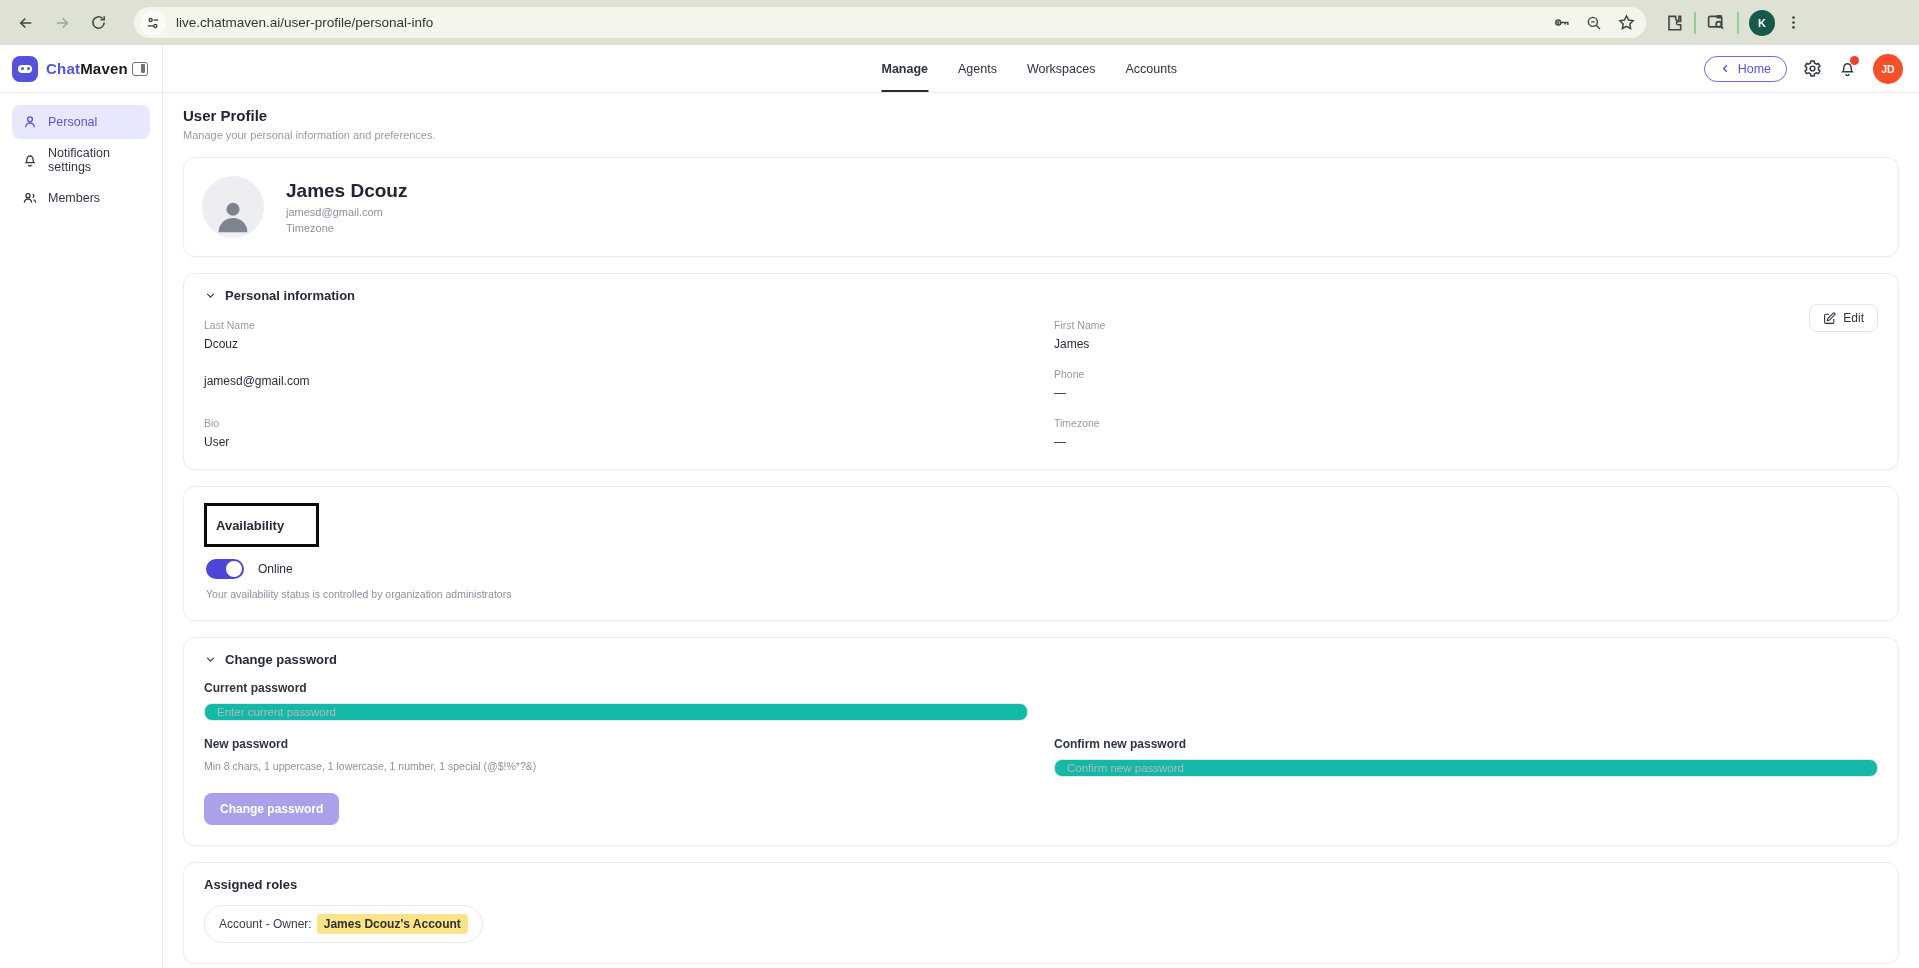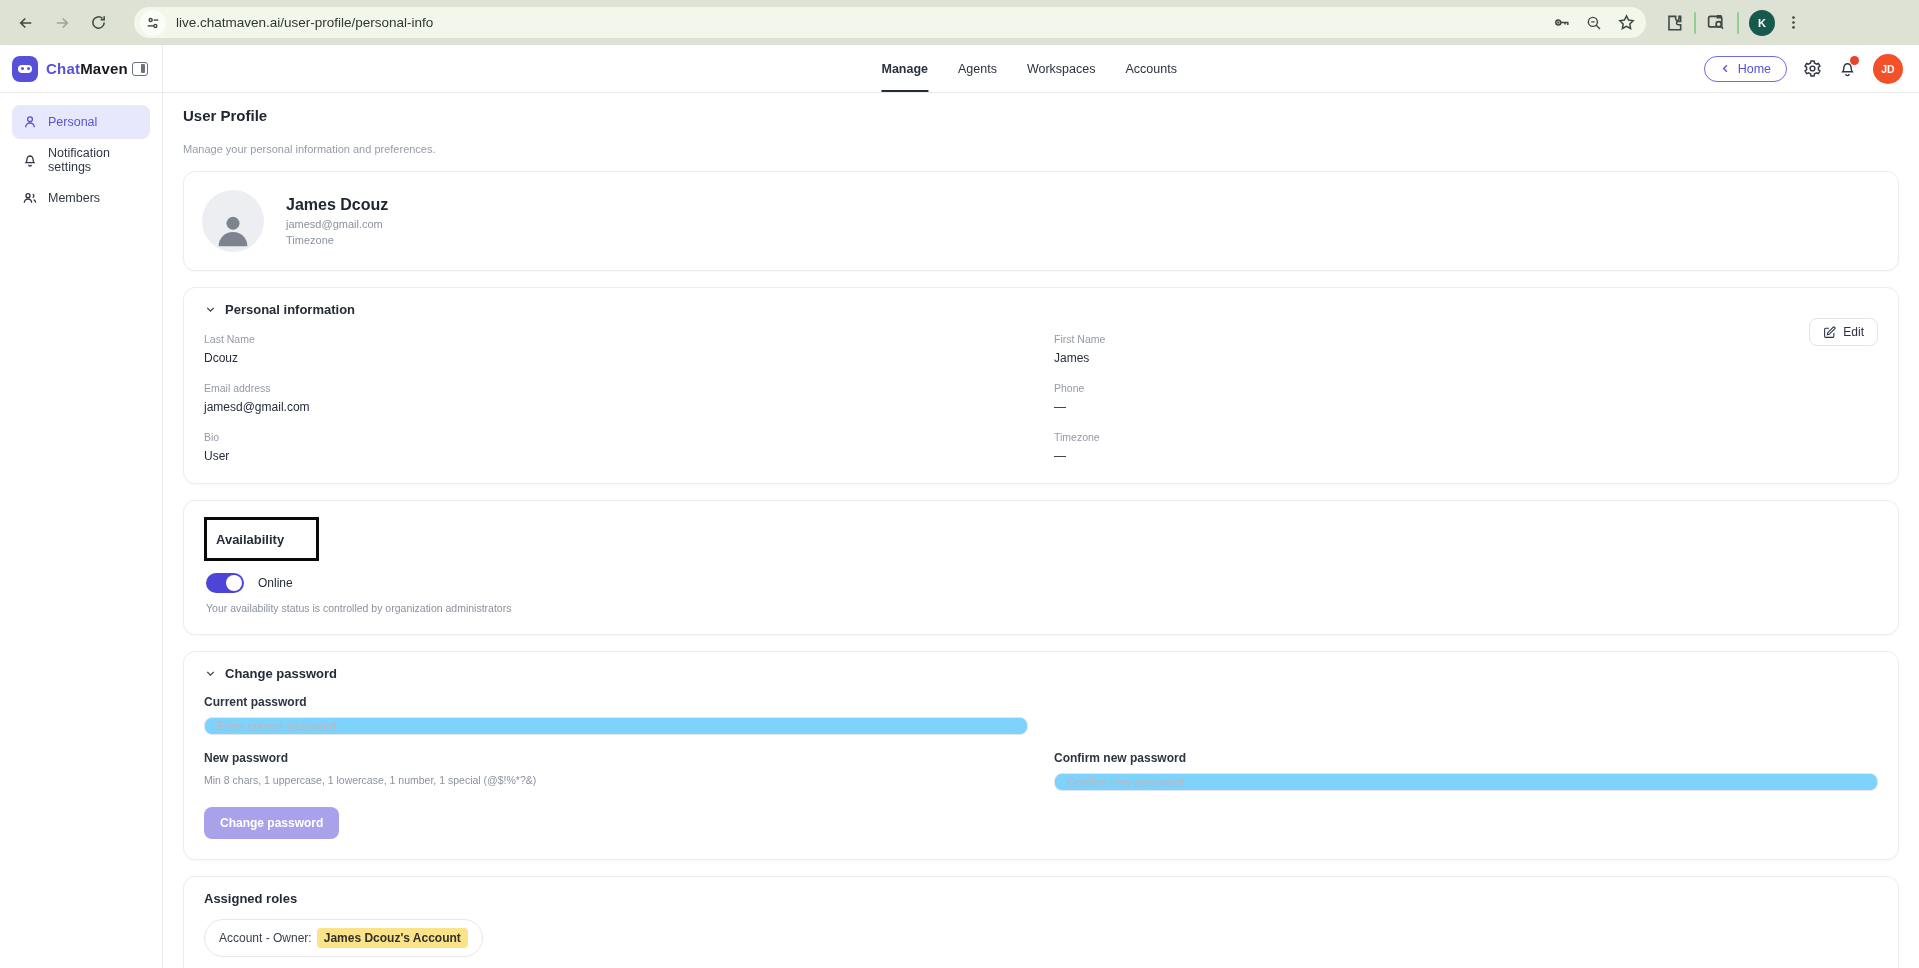--- a/index.html
+++ b/index.html
@@ -40,28 +40,28 @@
   .top-tab { font-size:12.5px; color:#2a3140; height:100%; display:flex; align-items:center; border-bottom:2.5px solid transparent; padding-top:2px; cursor:pointer; }
   .top-tab.active { border-bottom-color:#252b37; font-weight:bold; }
   .header-right { margin-left:auto; display:flex; align-items:center; gap:16px; padding-right:16px; }
   .home-btn { display:flex; align-items:center; gap:7px; border:1.5px solid #6f6ae2; color:#5552d8; border-radius:999px; padding:5px 15px; font-size:12.5px; background:#fff; cursor:pointer; }
   .icon-btn { color:#2f3644; display:flex; cursor:pointer; position:relative; }
   .bell-dot { position:absolute; top:-3px; right:-2px; width:9px; height:9px; background:#e8432c; border-radius:50%; }
   .avatar-jd { width:30px; height:30px; border-radius:50%; background:#f2512a; color:#fff; font-weight:bold; font-size:10.5px; display:flex; align-items:center; justify-content:center; }
 
   .content { flex:1; overflow:hidden; padding:14px 20px 0 20px; }
   .page-title { font-size:15px; font-weight:bold; color:#202632; }
-  .page-subtitle { font-size:11px; color:#959ca8; margin-top:19px; }
+  .page-subtitle { font-size:11px; color:#959ca8; margin-top:5px; }
 
   .card { border:1px solid #ececf0; border-radius:12px; background:#fff; box-shadow:0 1px 2px rgba(20,20,40,.03); margin-top:16px; }
 
   
   .profile-card { display:flex; align-items:center; gap:22px; padding:18px 18px; }
   .big-avatar { width:62px; height:62px; border-radius:50%; background:#eceef1; display:flex; align-items:flex-end; justify-content:center; overflow:hidden; }
-  .p-name { font-size:16px; font-weight:bold; color:#202632; }
+  .p-name { font-size:19px; font-weight:bold; color:#202632; }
   .p-sub { font-size:11px; color:#8b929e; margin-top:4px; }
 
   
   .section { padding:14px 20px 20px 20px; position:relative; }
   .section-head { display:flex; align-items:center; gap:8px; color:#252b37; }
   .section-title { font-size:13px; font-weight:bold; color:#252b37; }
   .chev { color:#3a414d; display:flex; }
   .edit-btn { position:absolute; right:20px; top:30px; display:flex; align-items:center; gap:7px; border:1px solid #e2e4e9; background:#fff; border-radius:8px; padding:6px 13px; font-size:12px; color:#2a3140; cursor:pointer; }
 
   .fields-grid { display:grid; grid-template-columns:1fr 1fr; column-gap:26px; row-gap:17px; margin-top:16px; }
@@ -72,21 +72,21 @@
   .avail-box { display:inline-block; border:3px solid #0a0a0a; padding:10px 32px 10px 9px; margin-top:2px; }
   .toggle-row { display:flex; align-items:center; gap:14px; margin-top:12px; margin-left:2px; }
   .toggle { width:38px; height:20px; border-radius:10px; background:#4d44d8; position:relative; cursor:pointer; flex:0 0 auto; }
   .toggle .knob { position:absolute; top:2px; right:2px; width:16px; height:16px; border-radius:50%; background:#fff; }
   .toggle-label { font-size:12px; color:#262d3b; }
   .avail-note { font-size:10.5px; color:#8b929e; margin-top:9px; margin-left:2px; }
 
   
   .pw-grid { display:grid; grid-template-columns:1fr 1fr; column-gap:26px; margin-top:14px; }
   .pw-label { font-size:12px; color:#2e3542; font-weight:bold; }
-  .pw-input { width:100%; height:15px; border:1px solid #e3e5ea; border-radius:8px; margin-top:8px; padding:8px 12px; font-size:11.5px; color:#2a3140; background:#7dd3fc; outline:none; }
+  .pw-input { width:100%; height:15px; border:1px solid #e3e5ea; border-radius:8px; margin-top:8px; padding:8px 12px; font-size:11.5px; color:#2a3140; background:#14b8a6; outline:none; }
   .pw-input::placeholder { color:#b4b9c3; }
   .pw-row2 { margin-top:16px; }
   .pw-hint { font-size:10.5px; color:#8b929e; margin-top:9px; }
   .pw-submit { margin-top:16px; background:#a9a2ea; color:#fff; border:none; border-radius:8px; padding:9px 16px; font-size:12px; font-weight:bold; cursor:not-allowed; }
 
   
   .role-chip { display:inline-flex; align-items:center; gap:5px; border:1px solid #e8e8ec; border-radius:999px; padding:8px 14px; margin-top:13px; font-size:12px; color:#3a414d; }
   .role-highlight { background:#fbe38a; border-radius:4px; padding:3px 7px; font-weight:bold; color:#33302a; }
 </style>
 </head>
@@ -267,21 +267,20 @@
         <div class="fields-grid">
           <div>
             <div class="f-label">Last Name</div>
             <div class="f-value">Dcouz</div>
           </div>
           <div>
             <div class="f-label">First Name</div>
             <div class="f-value">James</div>
           </div>
           <div>
-            <div class="f-label">Email address</div>
             <div class="f-value">jamesd@gmail.com</div>
           </div>
           <div>
             <div class="f-label">Phone</div>
             <div class="f-value">—</div>
           </div>
           <div>
             <div class="f-label">Bio</div>
             <div class="f-value">User</div>
           </div>

